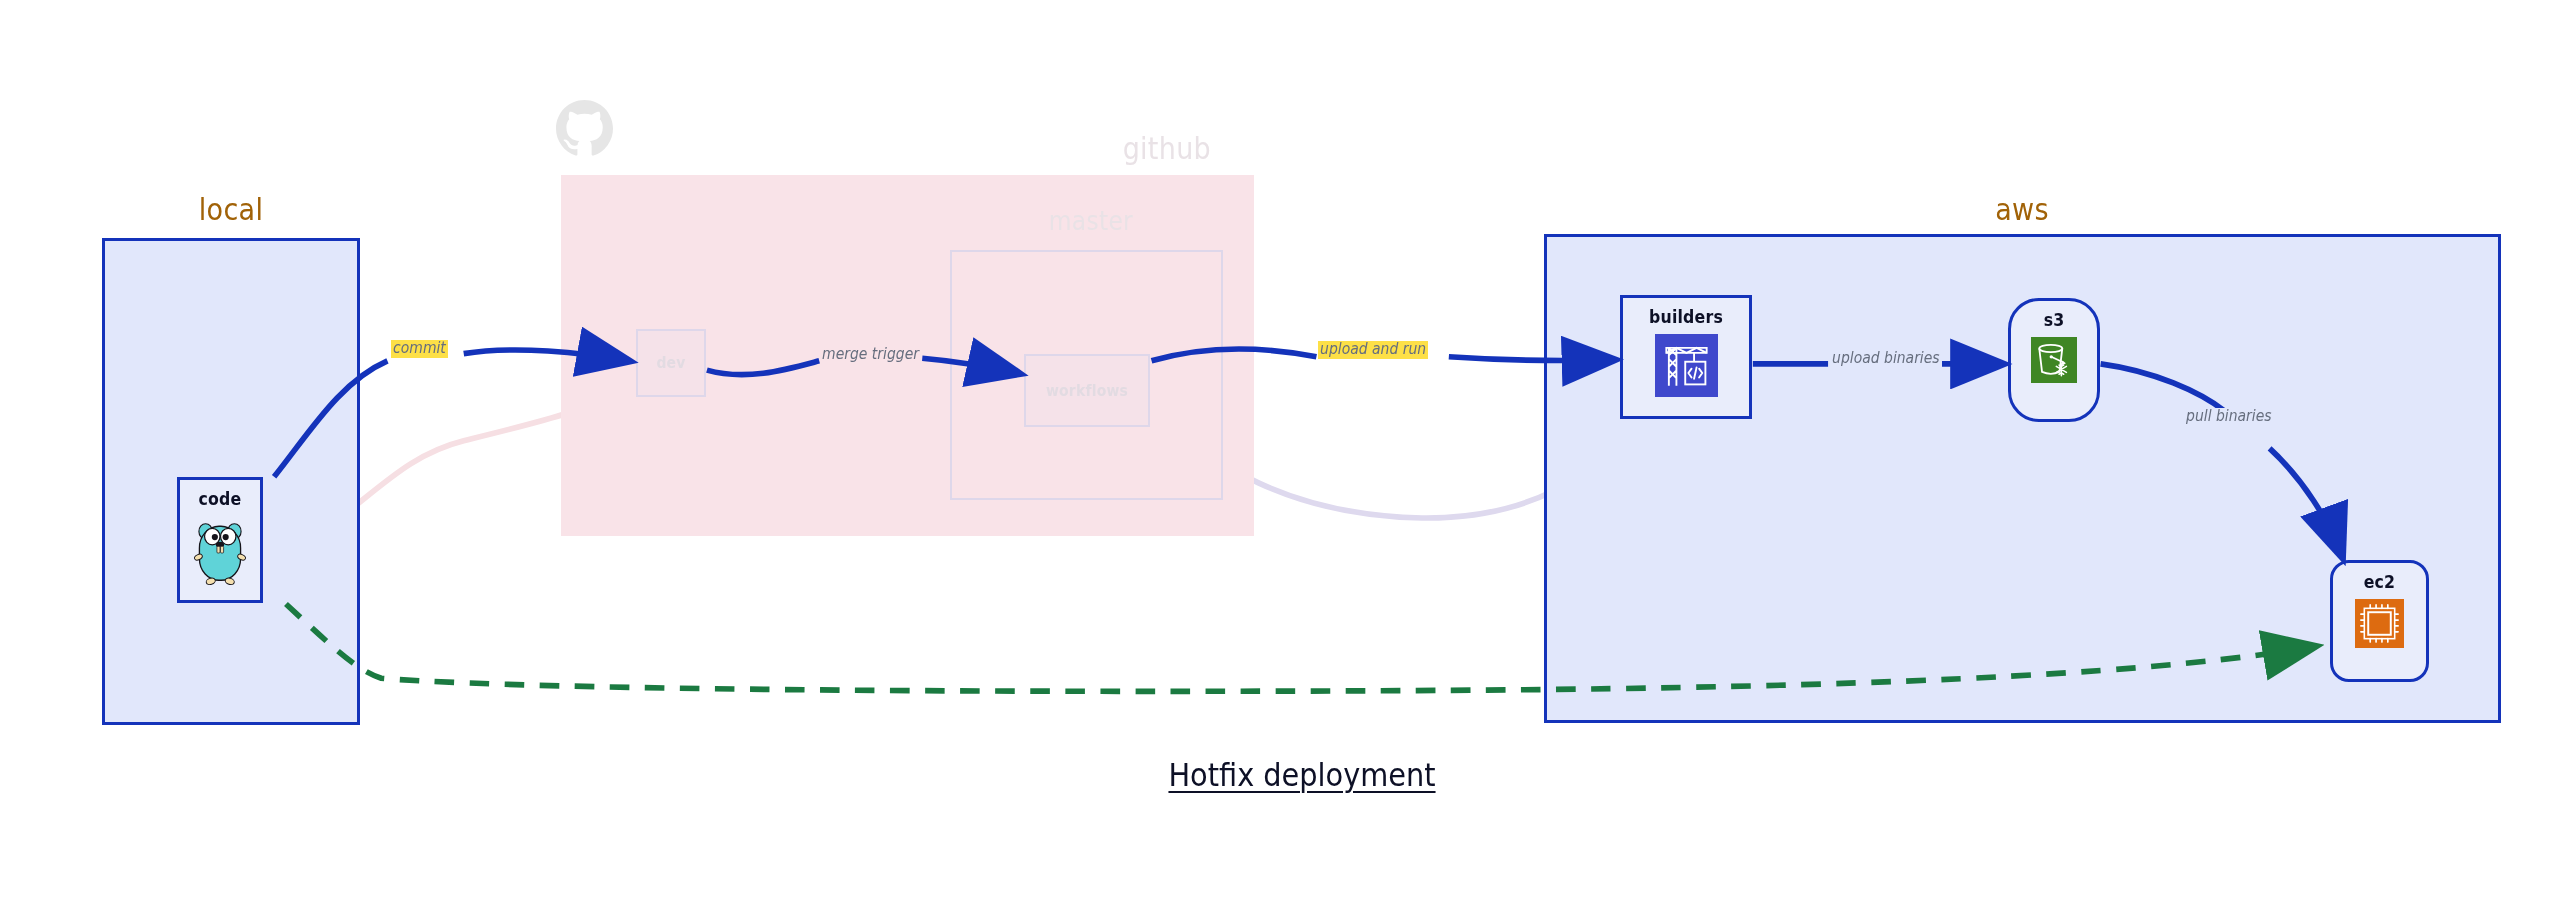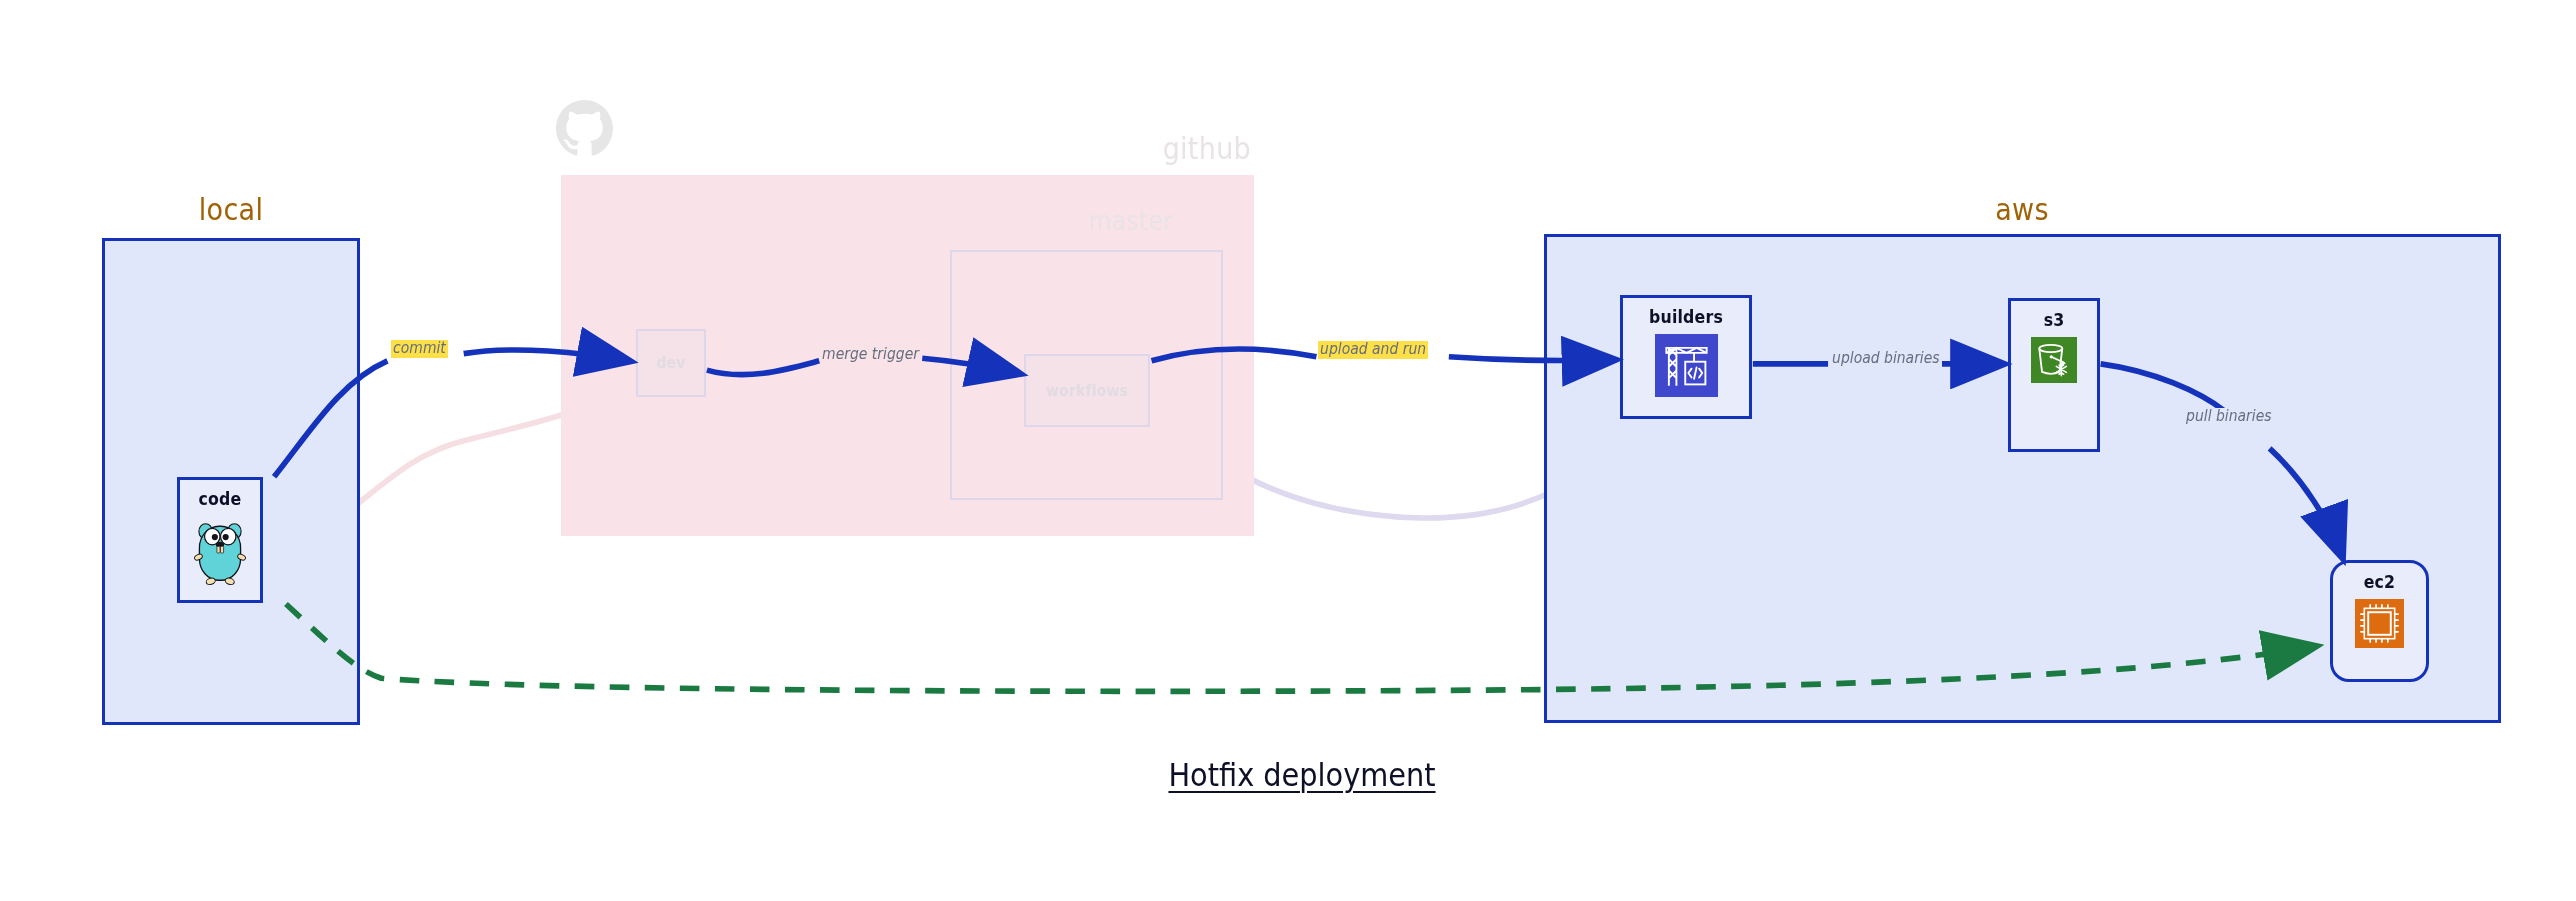--- a/index.html
+++ b/index.html
@@ -27,21 +27,21 @@
   }
   .grp-label {
     position: absolute;
     color: #a16207;
     font-size: 30px;
     font-weight: 400;
     letter-spacing: 0.3px;
     white-space: nowrap;
     font-family: "DejaVu Sans Condensed", "DejaVu Sans", sans-serif;
   }
-  .grp-label.faded { color: #e9e2e6; margin-left: 40px; }
+  .grp-label.faded { color: #e9e2e6; }
   .grp-box {
     position: absolute;
     box-sizing: border-box;
   }
   .grp-local, .grp-aws {
     background: #e1e7fb;
     border: 3.6px solid #1433ba;
   }
   .grp-github {
     background: #f9e3e8;
@@ -205,21 +205,21 @@
         <path d="M18 30 L34 22 L50 30 L66 22 L82 30" stroke="#ffffff" stroke-width="3" fill="none"></path>
 
         <path d="M62 30 L62 44" stroke="#ffffff" stroke-width="3"></path>
 
         <rect x="48" y="44" width="32" height="36" stroke="#ffffff" stroke-width="3" fill="none"></rect>
         <path d="M58 55 L53 62 L58 69 M70 55 L75 62 L70 69 M66 53 L62 71" stroke="#ffffff" stroke-width="3" fill="none" stroke-linecap="round" stroke-linejoin="round"></path>
       </svg>
     </span>
   </div>
 
-  <div class="node" style="left:2008px; top:298px; width:92px; height:154px;">
+  <div class="node" style="left:2008px; top:298px; width:92px; height:124px;border-radius:31px;">
     <span class="node-label">s3</span>
     <span class="node-icon">
       <svg width="46" height="46" viewBox="0 0 100 100">
         <rect x="0" y="0" width="100" height="100" fill="#3f8624"></rect>
 
         <ellipse cx="43" cy="25" rx="25" ry="8" stroke="#ffffff" stroke-width="4" fill="none"></ellipse>
         <path d="M18 25 L24 76 Q43 84 62 76 L68 25" stroke="#ffffff" stroke-width="4" fill="none"></path>
 
         <circle cx="44" cy="43" r="3.5" fill="#ffffff"></circle>
         <path d="M44 43 L72 56" stroke="#ffffff" stroke-width="4"></path>

